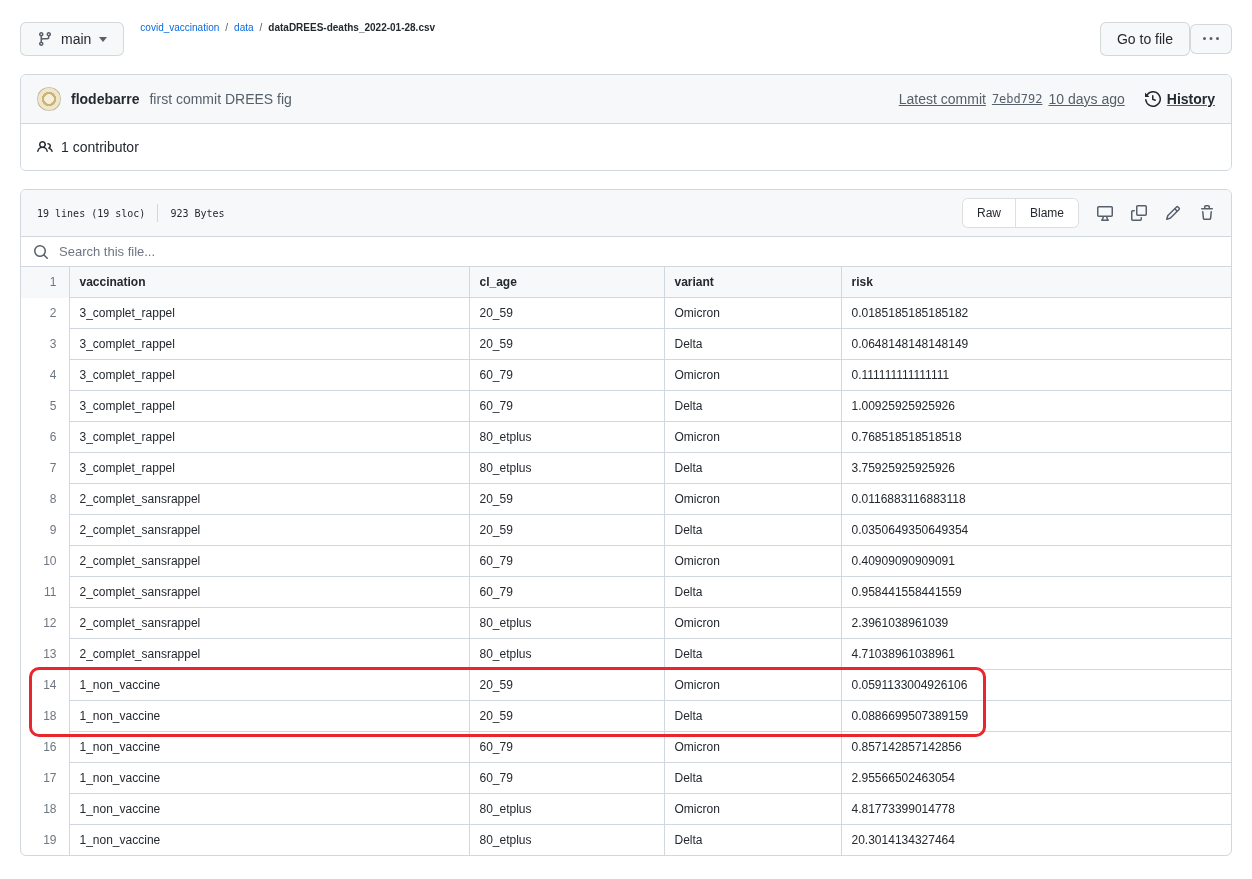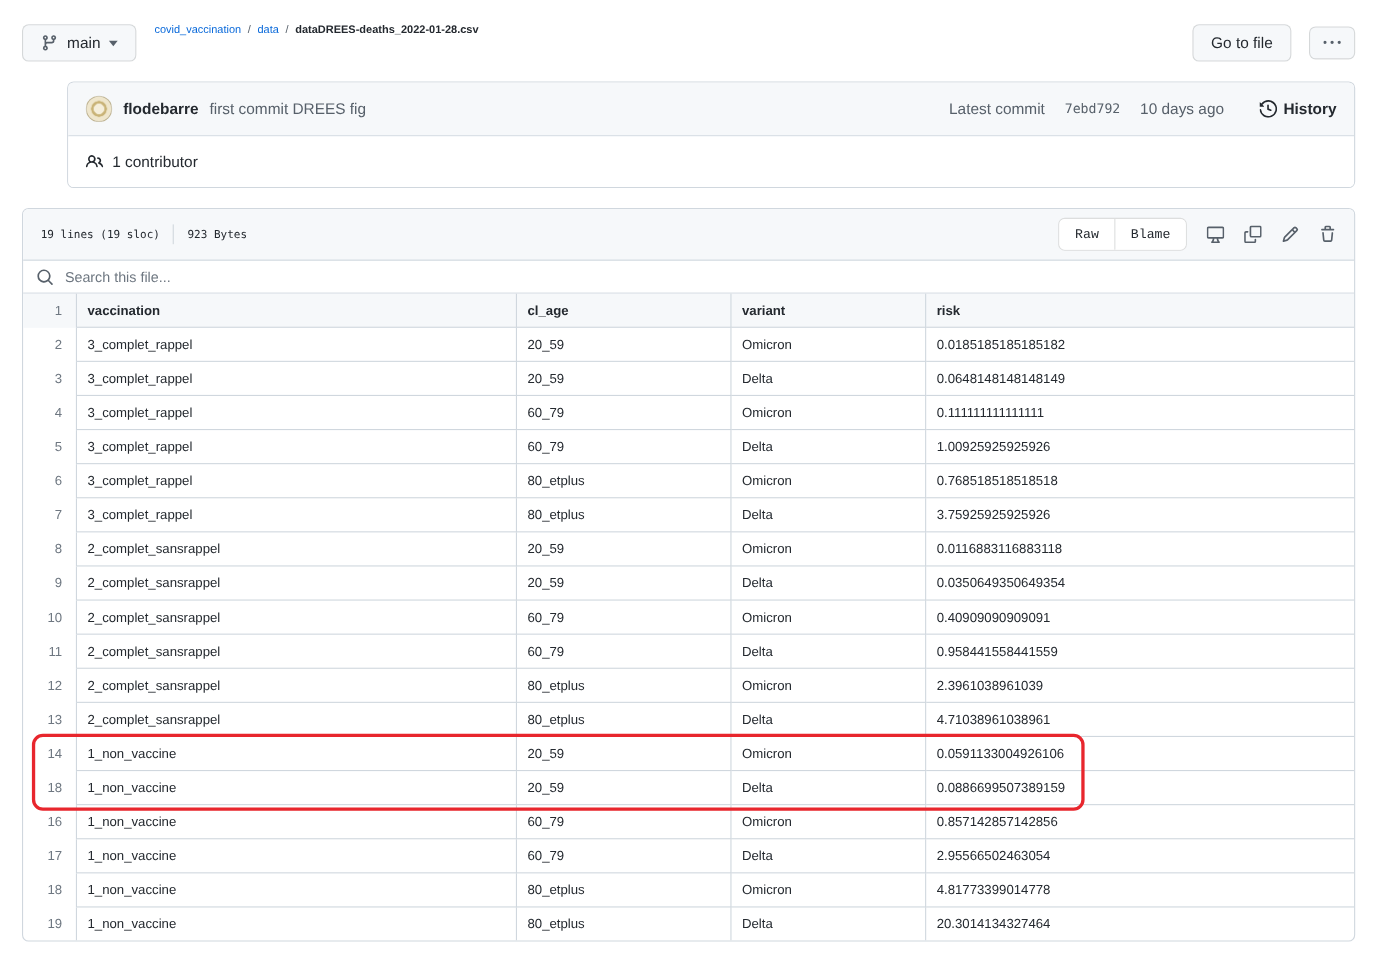--- a/index.html
+++ b/index.html
@@ -7,69 +7,69 @@
   body {
     width: 1252px; height: 879px; overflow: hidden;
     font-family: "Liberation Sans", "DejaVu Sans", sans-serif;
     color: #24292f; font-size: 14px;
   }
   .container { padding: 0 20px; }
 
   
   .topbar { display: flex; align-items: center; justify-content: space-between; margin: 22px 0 18px 0; }
   .topbar-left { display: flex; align-items: flex-start; gap: 16px; }
-  .topbar-right { display: flex; align-items: center; gap: 16px; }
+  .topbar-right { display: flex; align-items: center; gap: 0; }
   .btn {
     display: inline-flex; align-items: center; gap: 8px;
     background: #f6f8fa; border: 1px solid rgba(27,31,36,0.15);
     border-radius: 6px; padding: 6px 16px; font-size: 14px; font-weight: 500;
     color: #24292f; cursor: pointer; line-height: 20px; font-family: inherit;
   }
   .btn svg { fill: #57606a; }
   .caret { width: 0; height: 0; border-left: 4px solid transparent; border-right: 4px solid transparent; border-top: 5px solid #57606a; display: inline-block; }
   .breadcrumb { font-size: 10px; }
   .breadcrumb a { color: #0969da; text-decoration: none; cursor: pointer; }
   .breadcrumb .sep { color: #57606a; margin: 0 6px; }
   .breadcrumb .filename { font-weight: 600; color: #24292f; }
   .kebab-btn { padding: 6px 12px; }
   .kebab-btn svg { fill: #57606a; }
 
   
   .box { border: 1px solid #d0d7de; border-radius: 6px; overflow: hidden; }
-  .commit-box { margin-bottom: 18px; margin-left: 41px; }
+  .commit-box { margin-bottom: 18px; }
   .commit-header {
     display: flex; align-items: center; gap: 10px;
     background: #f6f8fa; padding: 12px 16px; border-bottom: 1px solid #d0d7de;
   }
   .avatar {
     width: 24px; height: 24px; border-radius: 50%; flex: 0 0 24px;
     background: radial-gradient(circle at 50% 50%, #f5eeda 0 30%, #c9b377 32% 45%, #efe6cc 47% 72%, #d8c89d 74% 100%);
     border: 1px solid rgba(27,31,36,0.15); cursor: pointer;
   }
   .commit-author { font-weight: 600; color: #24292f; cursor: pointer; }
   .commit-msg { color: #57606a; cursor: pointer; }
-  .commit-right { margin-left: auto; display: flex; align-items: center; gap: 18px; color: #57606a; }
+  .commit-right { margin-left: auto; display: flex; align-items: center; gap: 6px; color: #57606a; text-decoration: underline; }
   .commit-hash { font-family: "DejaVu Sans Mono", "Liberation Mono", monospace; font-size: 12px; color: #57606a; cursor: pointer; }
   .history-link { display: inline-flex; align-items: center; gap: 6px; margin-left: 14px; color: #24292f; font-weight: 600; cursor: pointer; }
   .history-link svg { fill: #24292f; }
   .contrib-row { display: flex; align-items: center; gap: 8px; padding: 15px 16px; background: #ffffff; }
   .contrib-row svg { fill: #24292f; }
 
   
   .file-header {
     display: flex; align-items: center; background: #f6f8fa;
     padding: 8px 16px; border-bottom: 1px solid #d0d7de; min-height: 46px;
   }
   .file-meta { display: flex; align-items: center; gap: 12px; font-family: "DejaVu Sans Mono", "Liberation Mono", monospace; font-size: 10px; color: #24292f; }
   .meta-divider { width: 1px; height: 18px; background: #d0d7de; }
   .file-actions { margin-left: auto; display: flex; align-items: center; gap: 18px; }
   .seg-group { display: inline-flex; border: 1px solid rgba(27,31,36,0.15); border-radius: 6px; overflow: hidden; background: #ffffff; }
   .seg-btn {
     padding: 4px 14px; font-size: 12px; font-weight: 500; color: #24292f;
-    background: #ffffff; border: none; cursor: pointer; line-height: 20px; font-family: Liberation Mono, monospace;
+    background: #ffffff; border: none; cursor: pointer; line-height: 20px; font-family: Liberation Sans, sans-serif;
   }
   .seg-btn + .seg-btn { border-left: 1px solid rgba(27,31,36,0.15); }
   .icon-btn { background: none; border: none; padding: 0; cursor: pointer; display: inline-flex; }
   .icon-btn svg { fill: #57606a; }
 
   .search-row { display: flex; align-items: center; gap: 8px; padding: 6px 12px; border-bottom: 1px solid #d0d7de; }
   .search-row svg { fill: #57606a; flex: 0 0 16px; }
   .search-input {
     border: none; outline: none; width: 100%; font-size: 13px;
     color: #24292f; font-family: inherit; background: transparent;

